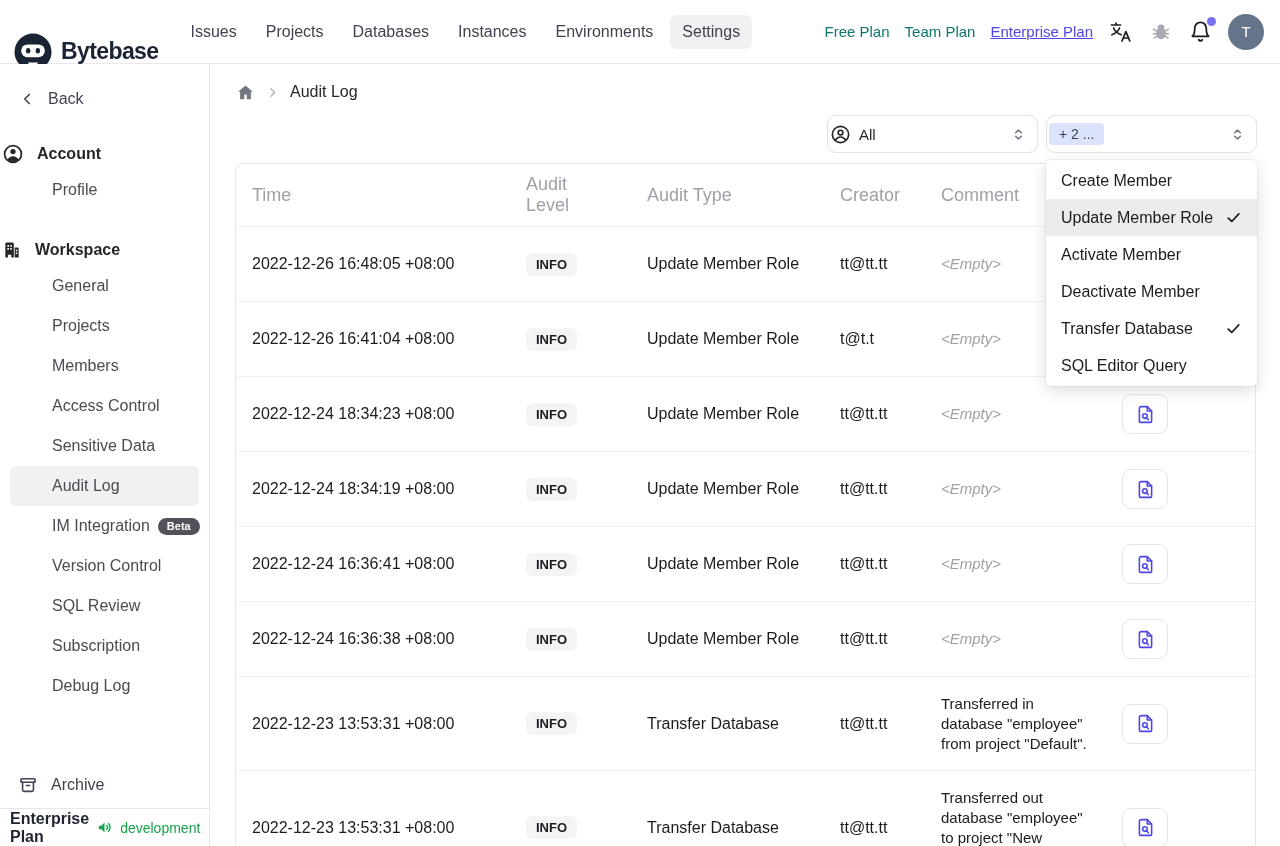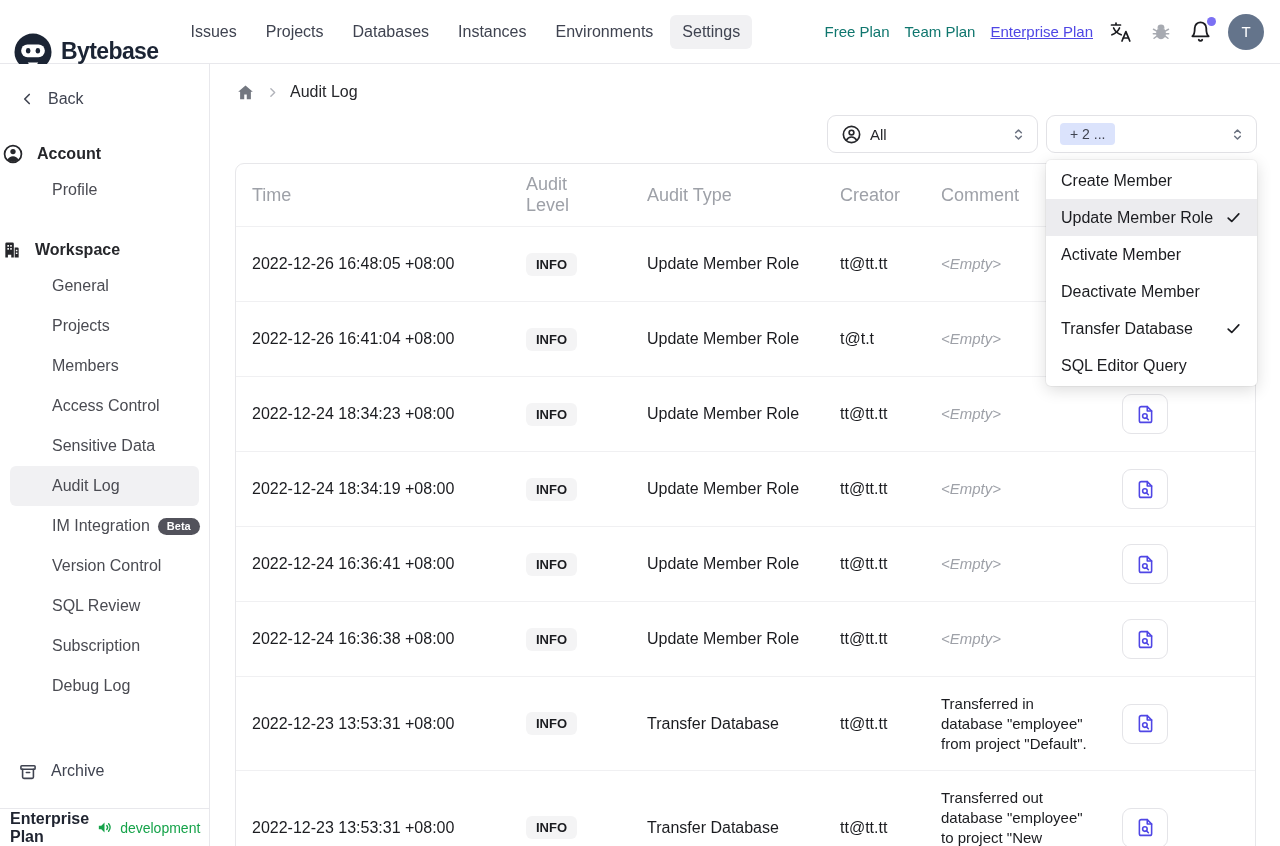--- a/index.html
+++ b/index.html
@@ -26,31 +26,31 @@
   .avatar { width:36px; height:36px; border-radius:50%; background:#64748b; color:#fff; display:flex; align-items:center; justify-content:center; font-size:15px; cursor:pointer; }
 
   
   .shell { display:flex; height:782px; }
   .sidebar { width:210px; border-right:1px solid #e8e8ec; display:flex; flex-direction:column; padding-top:20px; background:#fff; }
   .back-row { display:flex; align-items:center; gap:12px; padding:0 18px; height:30px; font-size:16px; color:#3f4350; cursor:pointer; }
   .side-section-header { display:flex; align-items:center; gap:13px; padding:0 2px; margin-top:24px; height:32px; font-size:16px; font-weight:700; color:#26272b; }
   .side-item { display:flex; align-items:center; gap:8px; height:40px; padding-left:52px; font-size:16px; color:#4a4b52; cursor:pointer; }
   .side-item.active { background:#f1f1f3; border-radius:6px; margin:0 10px; padding-left:42px; }
   .beta-badge { background:#52525b; color:#fff; font-size:11px; font-weight:700; padding:3px 9px; border-radius:999px; line-height:1; }
-  .archive-row { margin-top:auto; display:flex; gap:13px; padding:0 18px; height:46px; font-size:16px; color:#3f4350; cursor:pointer; }
+  .archive-row { margin-top:auto; display:flex; align-items:center; gap:13px; padding:0 18px; height:46px; font-size:16px; color:#3f4350; cursor:pointer; }
   .side-footer { border-top:1px solid #e8e8ec; height:38px; display:flex; align-items:center; gap:7px; padding:0 10px; }
   .side-footer .plan-name { font-size:16px; font-weight:700; color:#1f2430; }
   .dev-label { color:var(--green); font-size:14px; }
 
   
   .main { flex:1; position:relative; padding:16px 23px 0 25px; background:#fff; }
   .breadcrumb { display:flex; align-items:center; gap:11px; height:24px; margin-left:1px; }
   .crumb-current { font-size:16px; color:#26272b; }
   .filter-row { display:flex; justify-content:flex-end; gap:8px; margin-top:11px; }
-  .select { width:211px; height:38px; border:1px solid #e2e2e6; border-radius:9px; display:flex; align-items:center; gap:8px; padding:0 10px 0 13px; background:#fff; cursor:pointer; }
+  .select { width:211px; height:38px; border:1px solid #e2e2e6; border-radius:9px; display:flex; align-items:center; gap:8px; padding:0 10px 0 2px; background:#fff; cursor:pointer; }
   .select .grow { flex:1; }
   .select-value { font-size:15px; color:#26272b; }
   .tag { background:#dbe3fc; border-radius:4px; padding:3px 10px; font-size:14px; color:#3f4350; }
 
   .table-wrap { margin-top:10px; width:1021px; border:1px solid #e7e7ea; border-radius:9px; overflow:hidden; background:#fff; }
   table { width:100%; border-collapse:separate; border-spacing:0; }
   th { text-align:left; font-size:18px; font-weight:500; color:#9ea1a8; padding:10px 16px; }
   td { padding:17px 16px; font-size:16px; color:#1b1c20; border-top:1px solid #f0f0f2; vertical-align:middle; }
   .badge-info { background:#f4f4f5; color:#1b1c20; font-size:13px; font-weight:600; padding:4px 10px; border-radius:6px; display:inline-block; }
   .empty-comment { font-style:italic; color:#9ea1a8; font-size:15px; }

